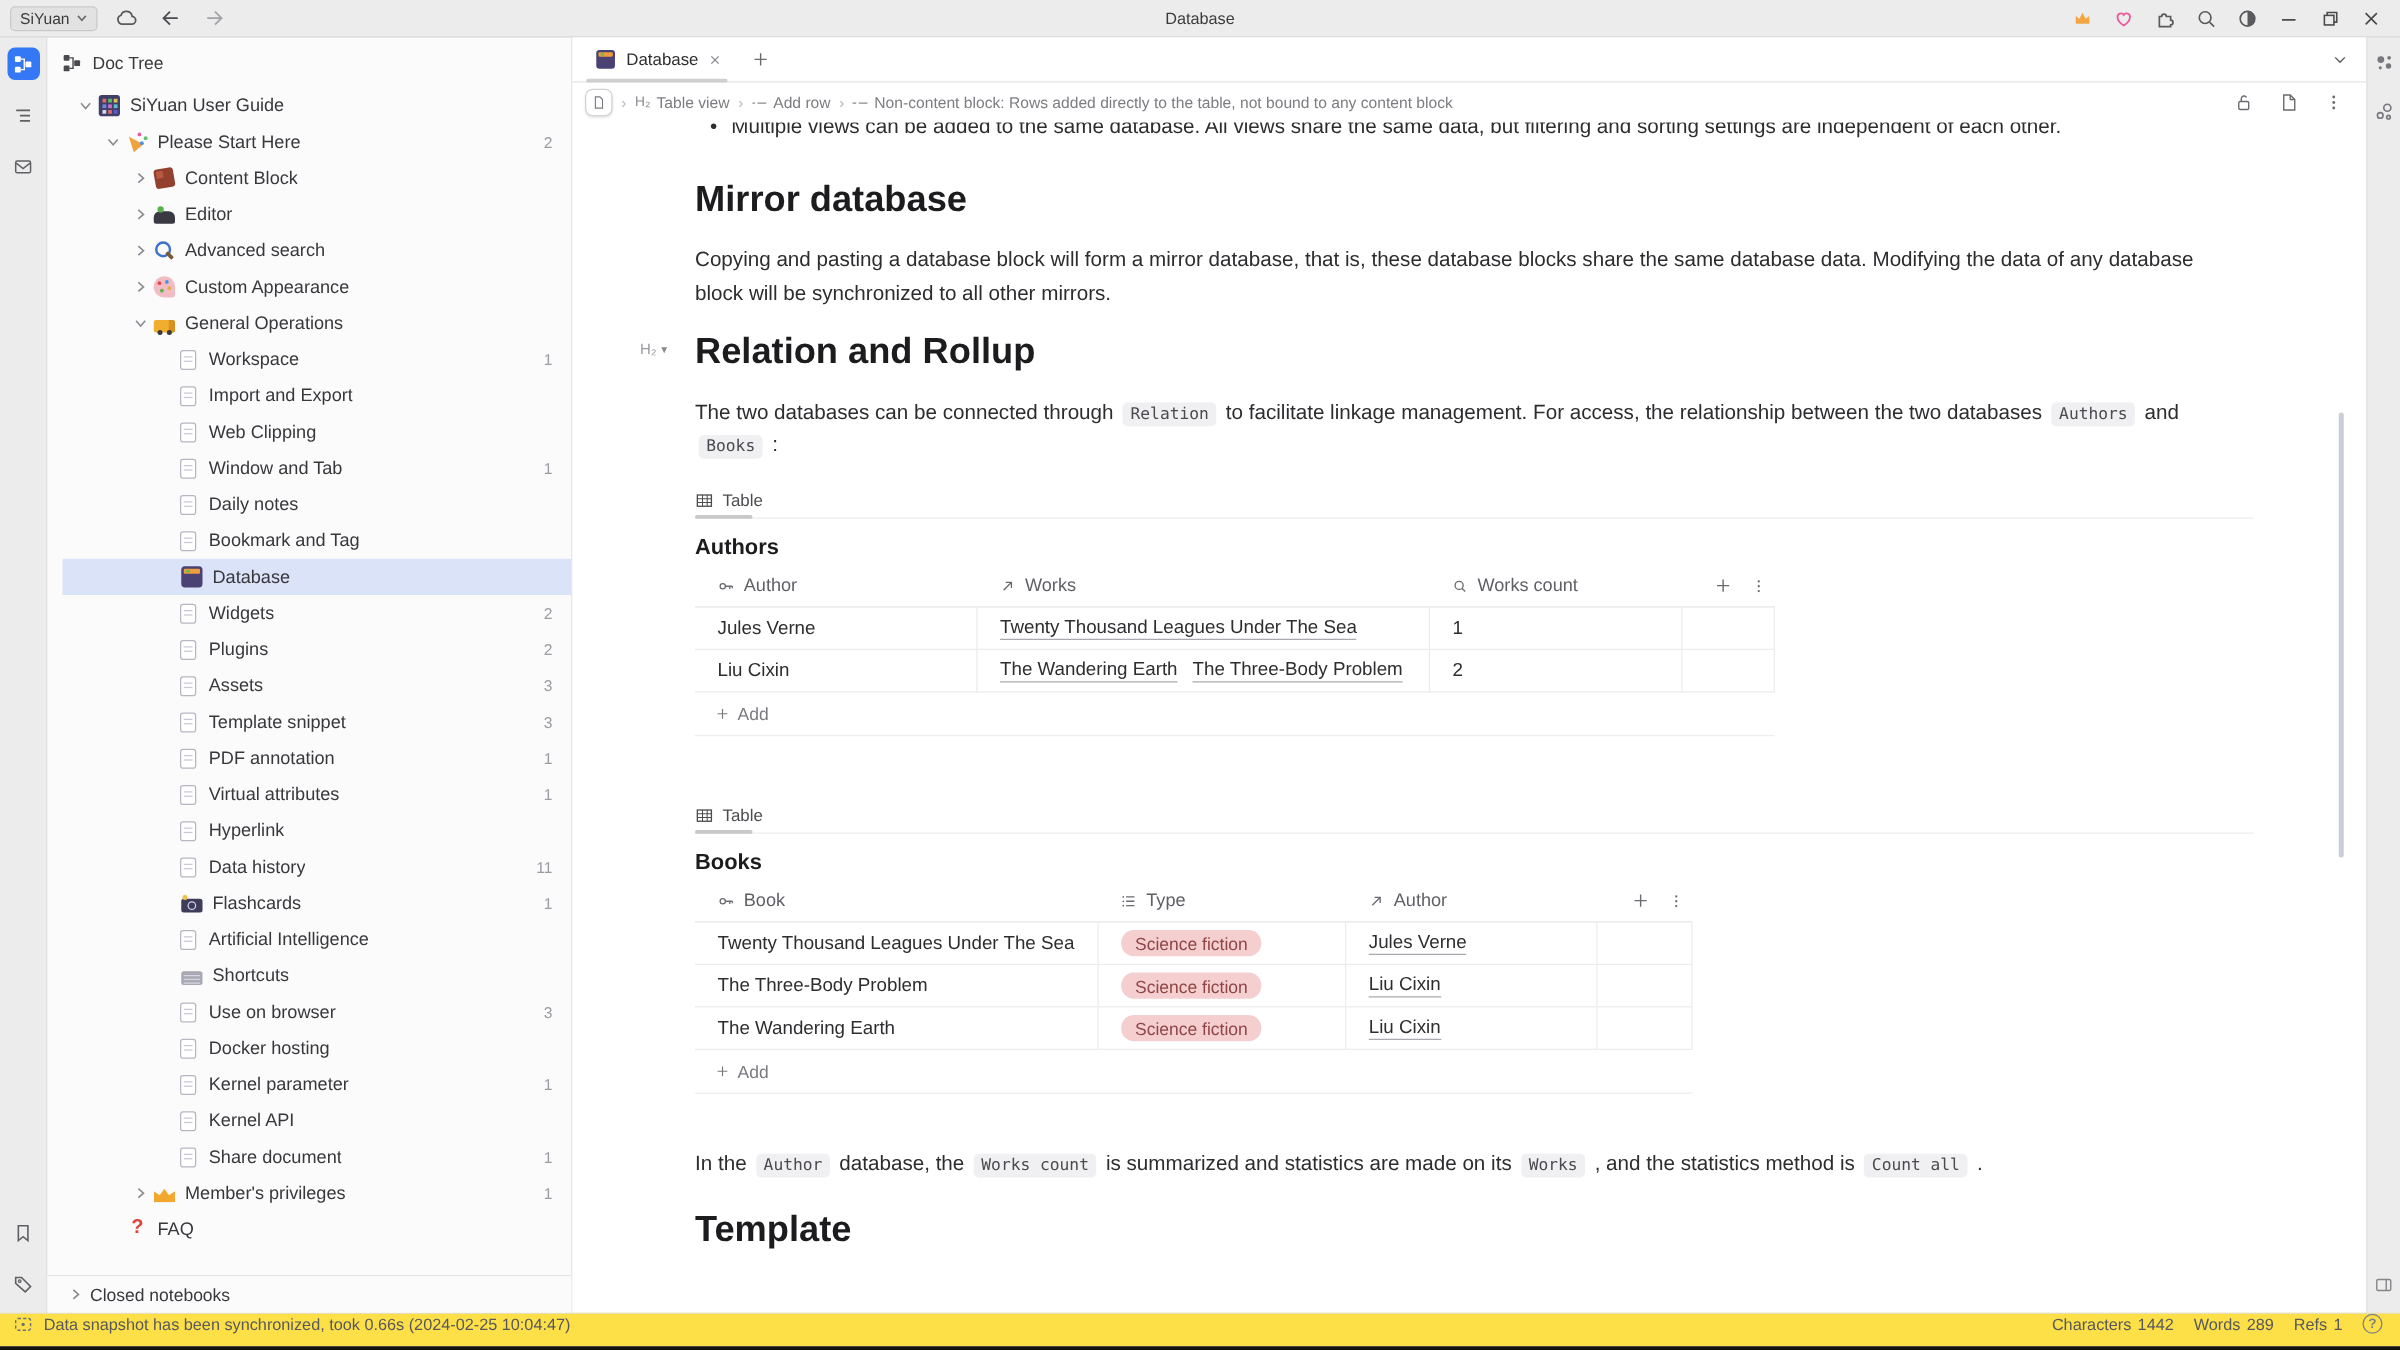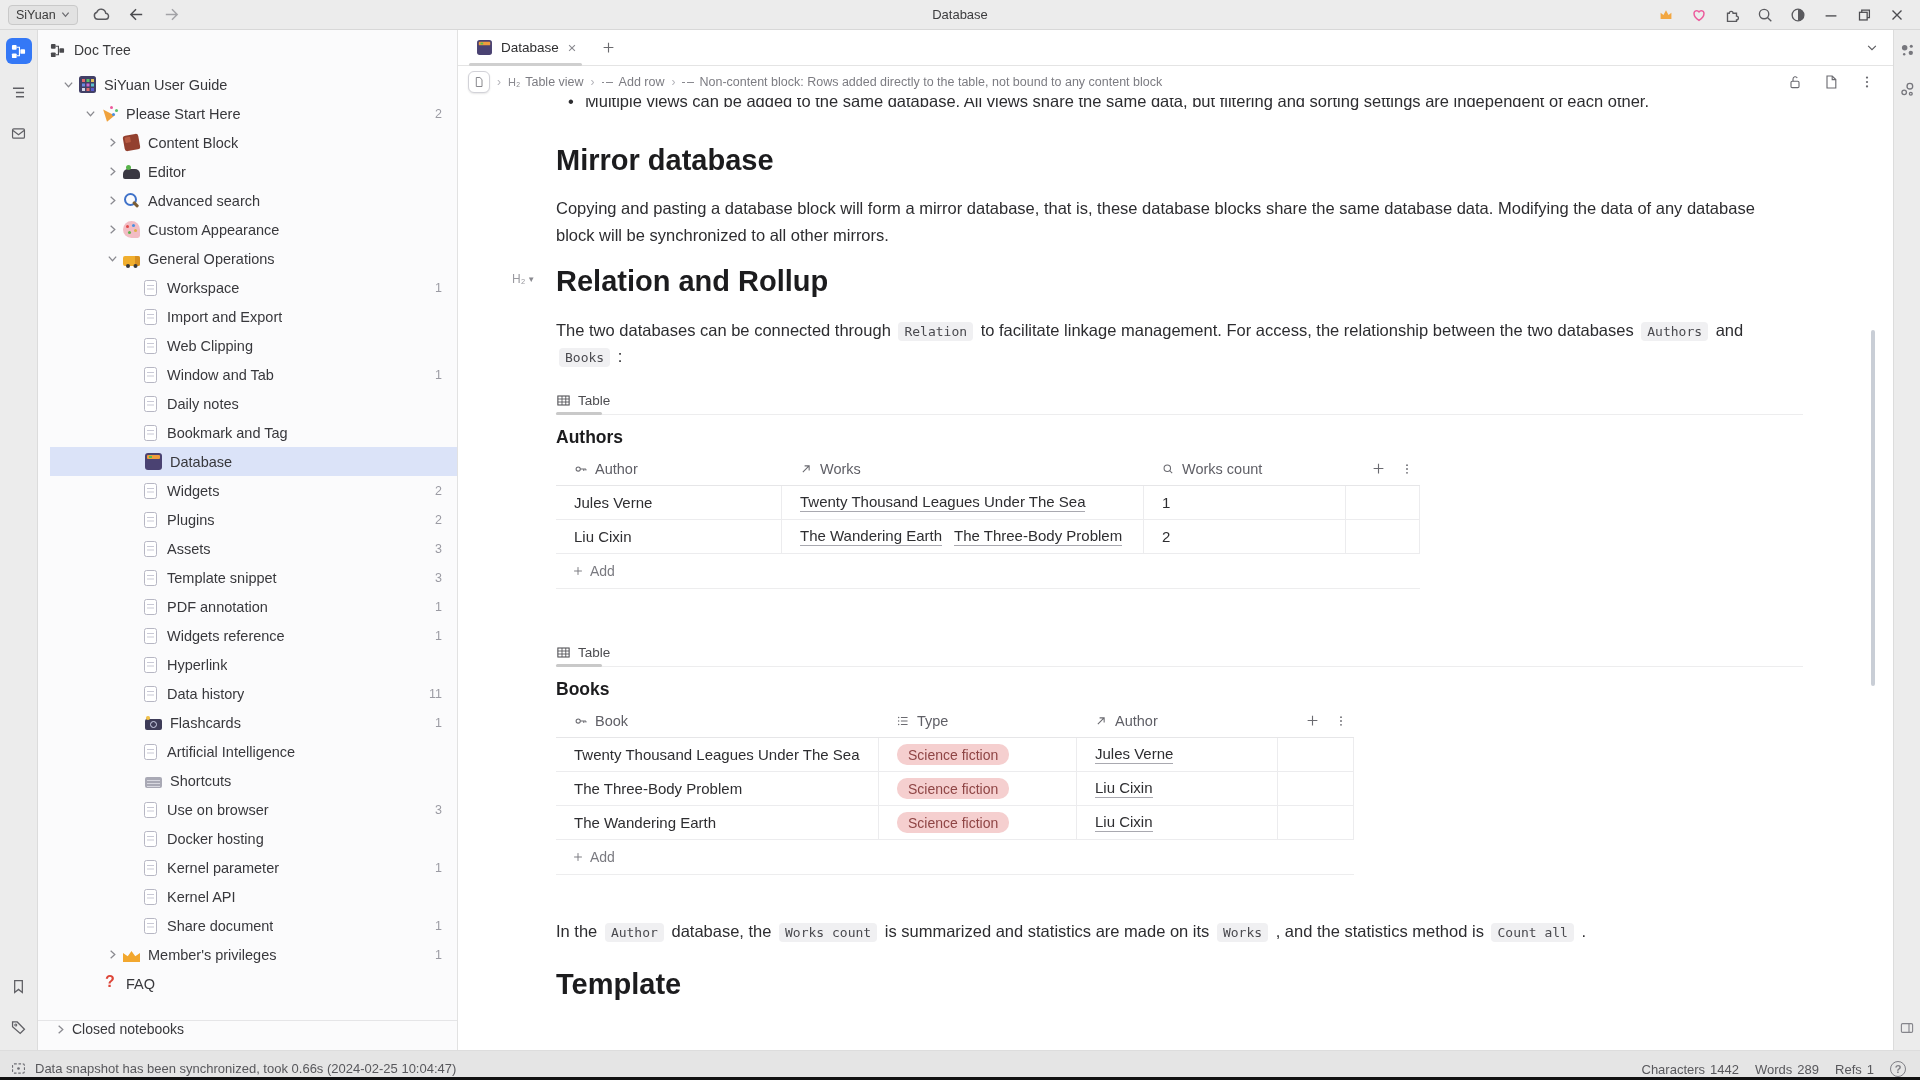--- a/index.html
+++ b/index.html
@@ -27,21 +27,21 @@
   
   .sidebar { width:420px; background:#fbfbfc; border-right:1px solid #e2e2e2; display:flex; flex-direction:column; }
   .sb-header { height:40px; flex:none; display:flex; align-items:center; gap:9px; padding:0 12px; font-size:14px; color:#3a3a3c; }
   .tree { flex:1; overflow:hidden;padding-left:12px; }
   .tree-row { height:29px; display:flex; align-items:center; font-size:14.5px; color:#38383c; cursor:default; }
   .tree-row.selected { background:#dbe3f8; }
   .chev { width:16px; height:16px; flex:none; display:flex; align-items:center; justify-content:center; }
   .chev.down svg { transform:rotate(90deg); }
   .tlabel { margin-left:8px; white-space:nowrap; overflow:hidden; }
   .tcount { margin-left:auto; padding-right:15px; color:#9b9ba3; font-size:12.5px; }
-  .pinned { height:30px; flex:none; border-top:1px solid #e5e5e7; background:#fbfbfc; display:flex; gap:4px; padding-left:14px; font-size:14px; color:#38383c; }
+  .pinned { height:30px; flex:none; border-top:1px solid #e5e5e7; background:#fbfbfc; display:flex; align-items:center; gap:4px; padding-left:14px; font-size:14px; color:#38383c; }
 
   
   .ticon { width:17px; height:17px; flex:none; position:relative; margin-left:3px; }
   .icon-doc { width:13px; height:16px; margin:0 2px 0 2px; background:#fff; border:1.3px solid #b7b7c4; border-radius:2.5px; }
   .icon-doc::before { content:""; position:absolute; left:2px; right:2px; top:4px; height:1.3px; background:#c9c9d6; box-shadow:0 3.5px 0 #c9c9d6; }
   .icon-book { background:#413f66; border-radius:2.5px; }
   .icon-book::before { content:""; position:absolute; left:3px; top:3px; width:2.5px; height:2.5px; background:#e06a6a;
     box-shadow:4.5px 0 0 #5ac06a, 9px 0 0 #e0c05a, 0 4.5px 0 #6a8ae0, 4.5px 4.5px 0 #d06ad0, 9px 4.5px 0 #5ac0d0, 0 9px 0 #d8d8e8, 4.5px 9px 0 #e06a6a, 9px 9px 0 #5a5ad0; }
   .icon-party::before { content:""; position:absolute; left:1px; top:3px; width:0; height:0; border-left:5.5px solid transparent; border-right:5.5px solid transparent; border-bottom:12px solid #f0a23c; transform:rotate(-40deg); }
   .icon-party::after { content:""; position:absolute; left:9px; top:1px; width:3px; height:3px; border-radius:50%; background:#ec5a9c; box-shadow:5px 3px 0 #5ac06a, 2px 7px 0 #4a90e2; }
@@ -127,21 +127,21 @@
   .stats-p { margin-top:43px; }
   .template-p { margin-top:17px; }
 
   .scrollbar { position:absolute; right:18px; top:300px; width:4px; height:356px; background:#c9ced6; border-radius:2px; }
 
   
   .dock { width:27px; background:#ececec; border-left:1px solid #dcdcdc; display:flex; flex-direction:column; align-items:center; padding:12px 0 14px; gap:22px; }
   .dock-spacer { flex:1; }
 
   
-  .statusbar { height:27px; background:#e5e5e5; border-top:1px solid #ddd; display:flex; align-items:flex-end; padding:0 14px 0 10px; font-size:13px; color:#58585c; }
+  .statusbar { height:27px; background:#fde047; border-top:1px solid #ddd; display:flex; align-items:flex-start; padding:0 14px 0 10px; font-size:13px; color:#58585c; }
   .sb-left { display:flex; align-items:center; gap:8px; }
   .sb-right { margin-left:auto; display:flex; align-items:center; gap:16px; }
   .stat { display:flex; gap:5px; }
   .help { width:16px; height:16px; border:1.5px solid #7f7f85; border-radius:50%; color:#7f7f85; font-size:11px; font-weight:700; display:flex; align-items:center; justify-content:center; }
   .bottom-strip { height:3px; background:#111; }
 </style>
 </head>
 <body>
 
 <div class="titlebar">
@@ -401,21 +401,21 @@
         </div>
         <div class="tree-row" style="padding-left: 76px;">
           <span class="chev"></span>
           <span class="ticon icon-doc"></span>
           <span class="tlabel">PDF annotation</span>
           <span class="tcount">1</span>
         </div>
         <div class="tree-row" style="padding-left: 76px;">
           <span class="chev"></span>
           <span class="ticon icon-doc"></span>
-          <span class="tlabel">Widgets reference</span>
+          <span class="tlabel">Virtual attributes</span>
           <span class="tcount">1</span>
         </div>
         <div class="tree-row" style="padding-left: 76px;">
           <span class="chev"></span>
           <span class="ticon icon-doc"></span>
           <span class="tlabel">Hyperlink</span>
           <span class="tcount"></span>
         </div>
         <div class="tree-row" style="padding-left: 76px;">
           <span class="chev"></span>

